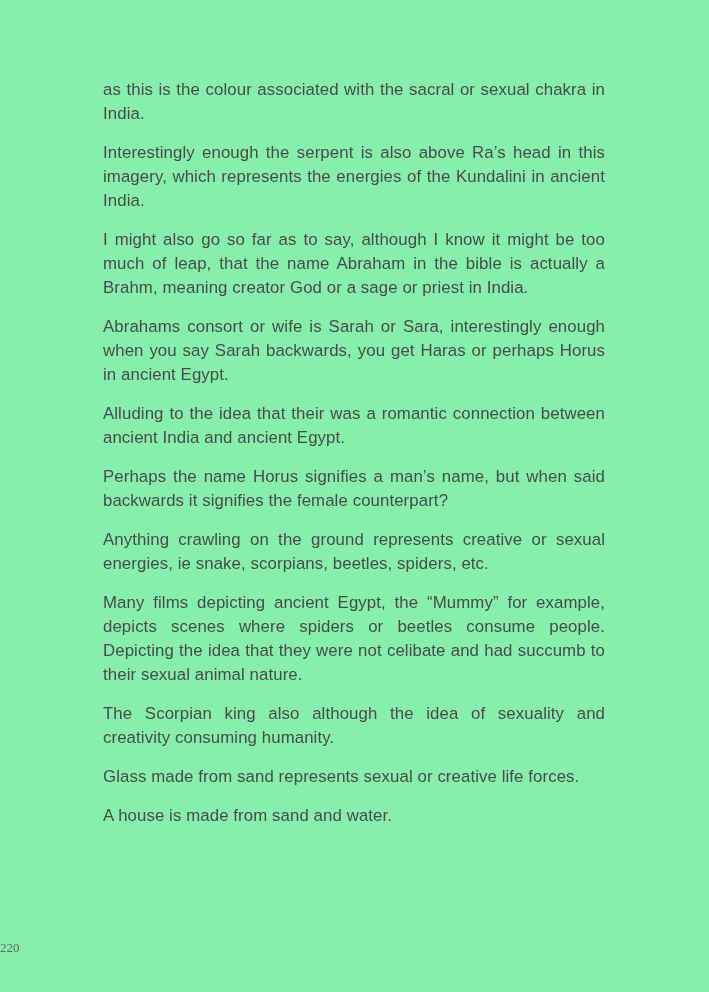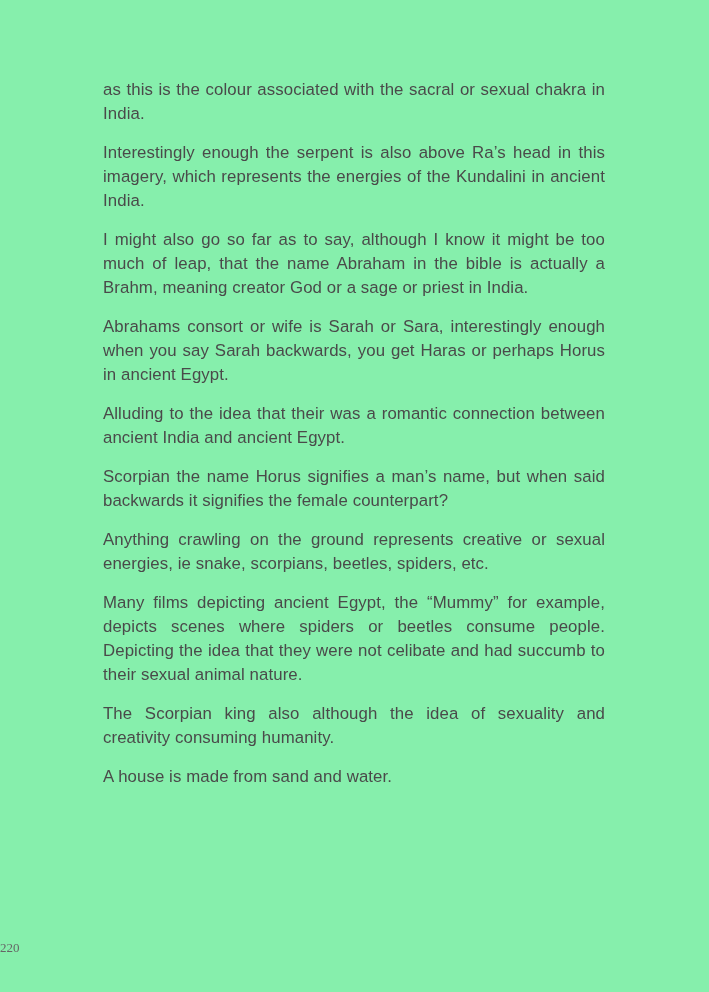--- a/index.html
+++ b/index.html
@@ -44,22 +44,23 @@
 </head>
 <body>
 
 <div class="page">
   <div class="text-block">
     <p>as this is the colour associated with the sacral or sexual chakra in India.</p>
     <p>Interestingly enough the serpent is also above Ra’s head in this imagery, which represents the energies of the Kundalini in ancient India.</p>
     <p>I might also go so far as to say, although I know it might be too much of leap, that the name Abraham in the bible is actually a Brahm, meaning creator God or a sage or priest in India.</p>
     <p>Abrahams consort or wife is Sarah or Sara, interestingly enough when you say Sarah backwards, you get Haras or perhaps Horus in ancient Egypt.</p>
     <p>Alluding to the idea that their was a romantic connection between ancient India and ancient Egypt.</p>
-    <p>Scorpian the name Horus signifies a man’s name, but when said backwards it signifies the female counterpart?</p>
+    <p>Perhaps the name Horus signifies a man’s name, but when said backwards it signifies the female counterpart?</p>
     <p>Anything crawling on the ground represents creative or sexual energies, ie snake, scorpians, beetles, spiders, etc.</p>
     <p>Many films depicting ancient Egypt, the “Mummy” for example, depicts scenes where spiders or beetles consume people. Depicting the idea that they were not celibate and had succumb to their sexual animal nature.</p>
     <p>The Scorpian king also although the idea of sexuality and creativity consuming humanity.</p>
+    <p>Glass made from sand represents sexual or creative life forces.</p>
     <p>A house is made from sand and water.</p>
   </div>
   <div class="page-footer">
     <span class="page-number">220</span>
   </div>
 </div>
 
 </body></html>

